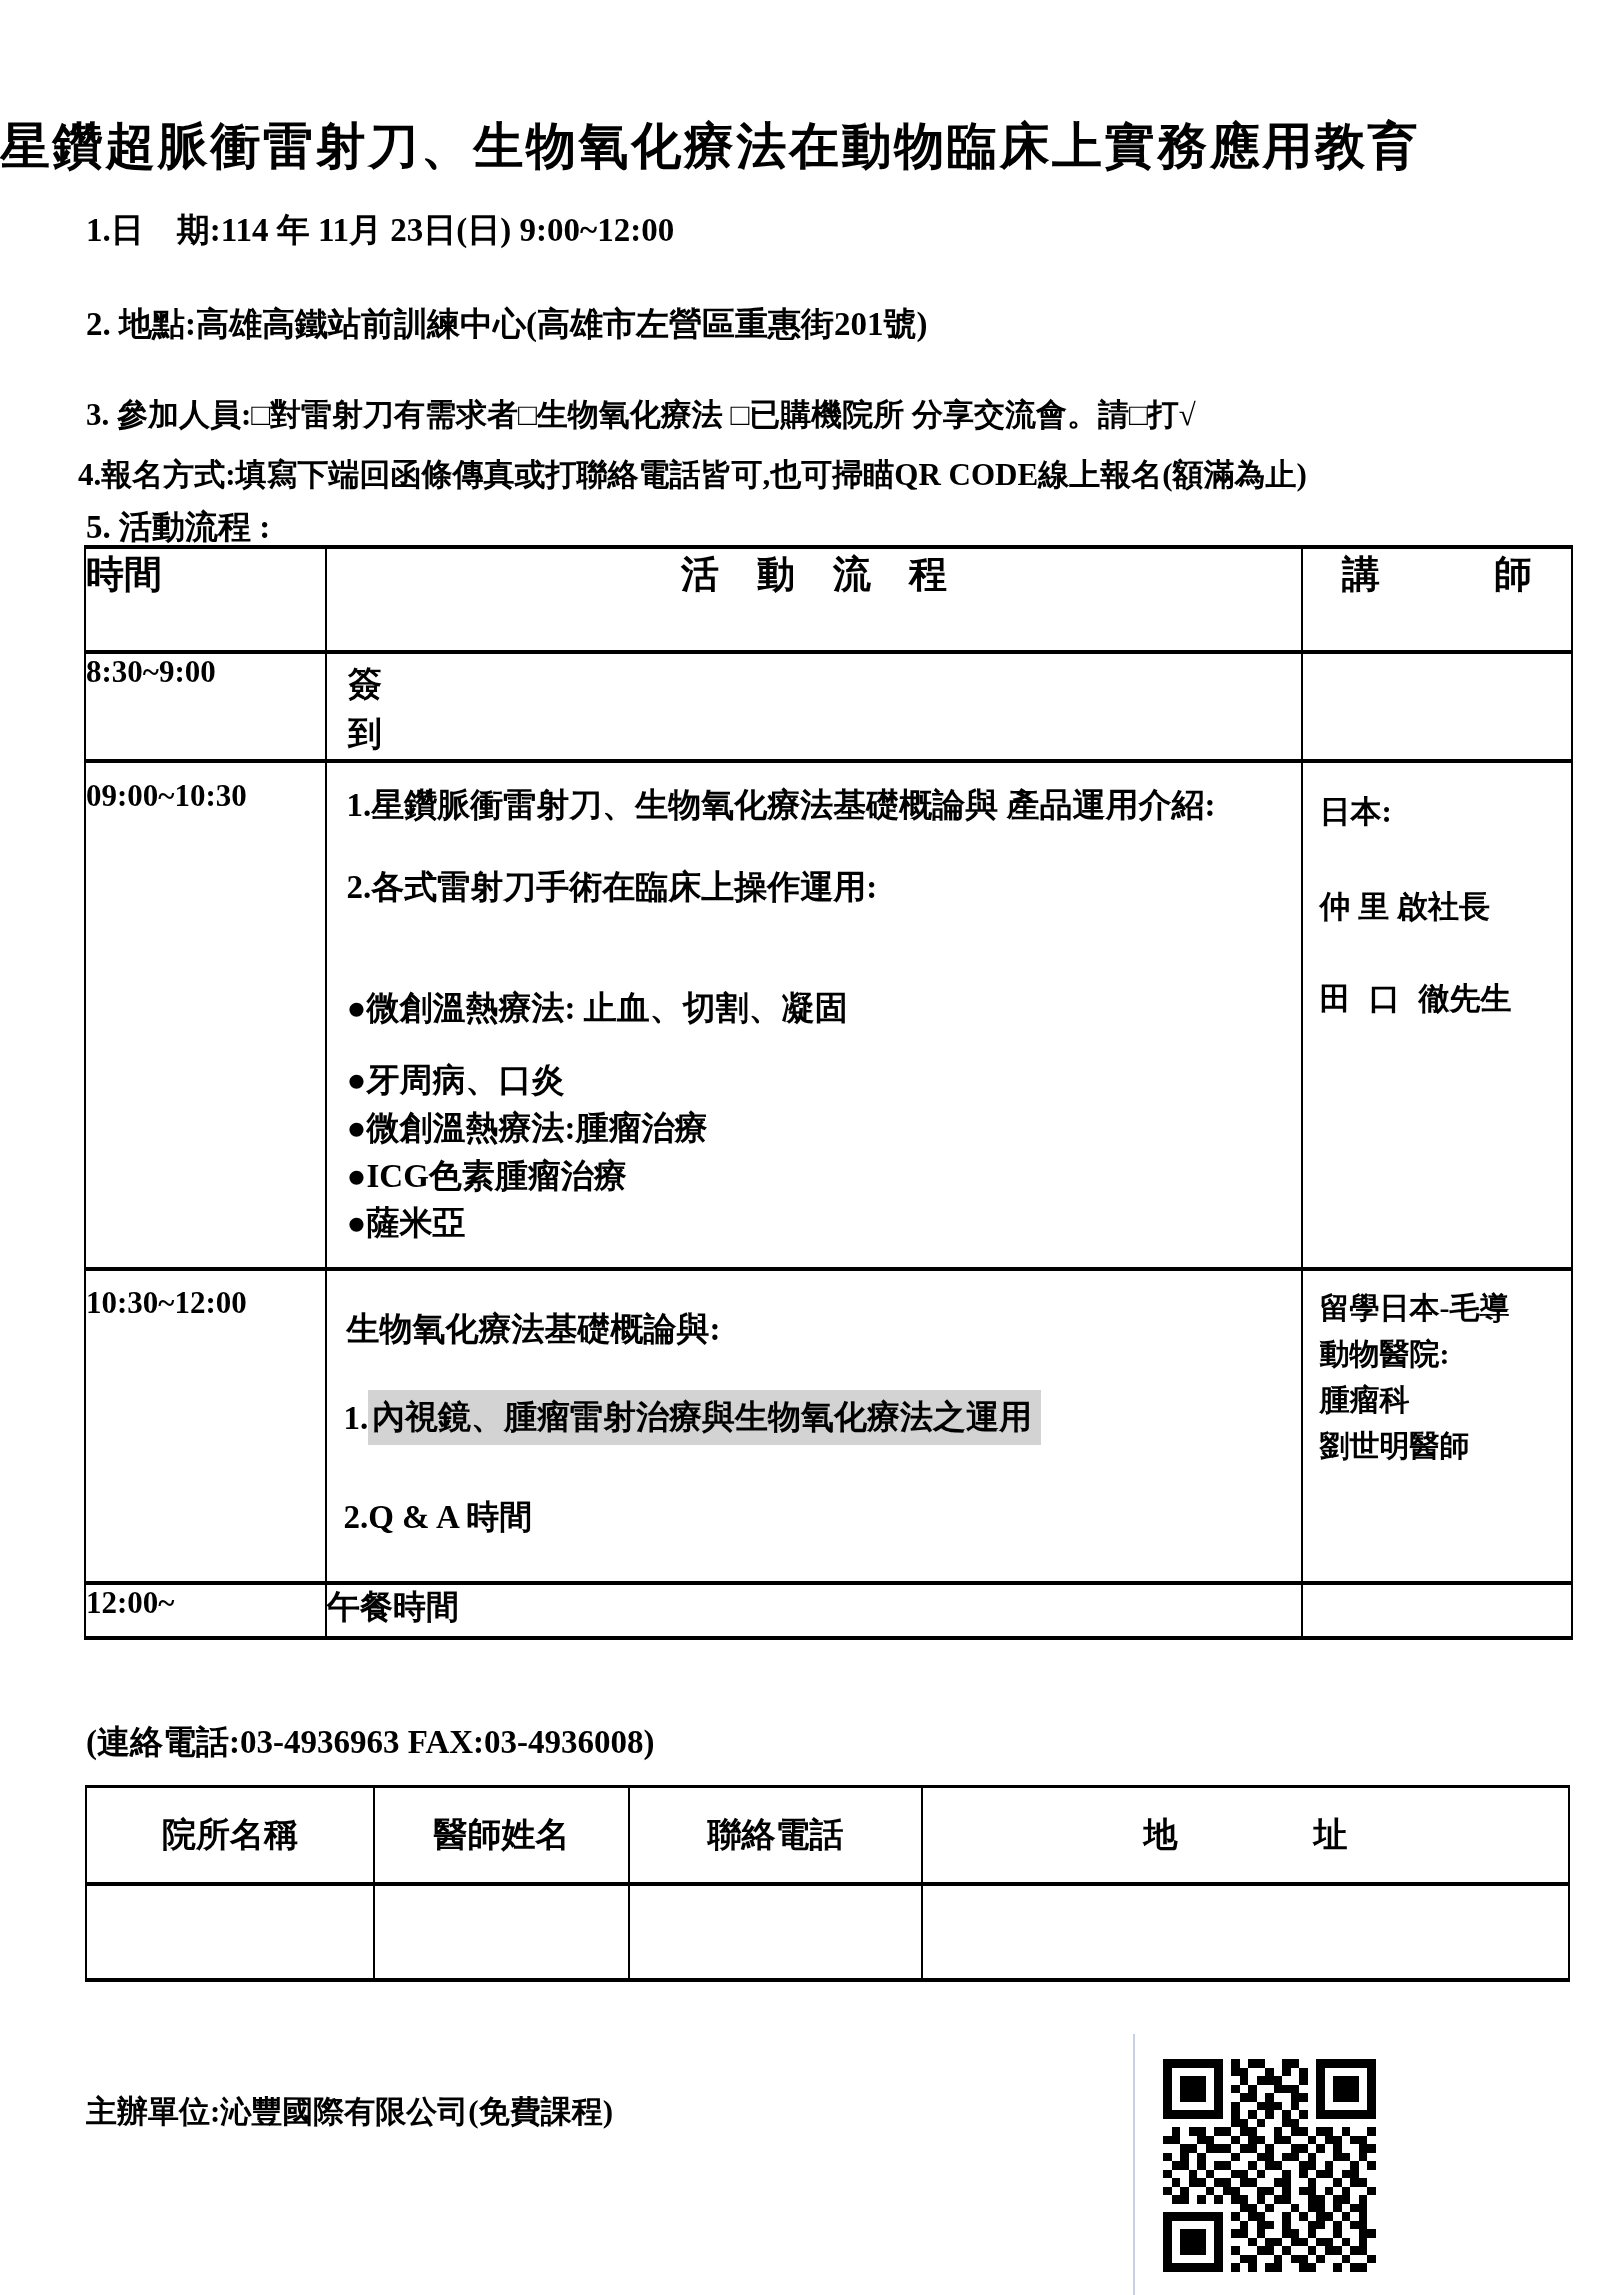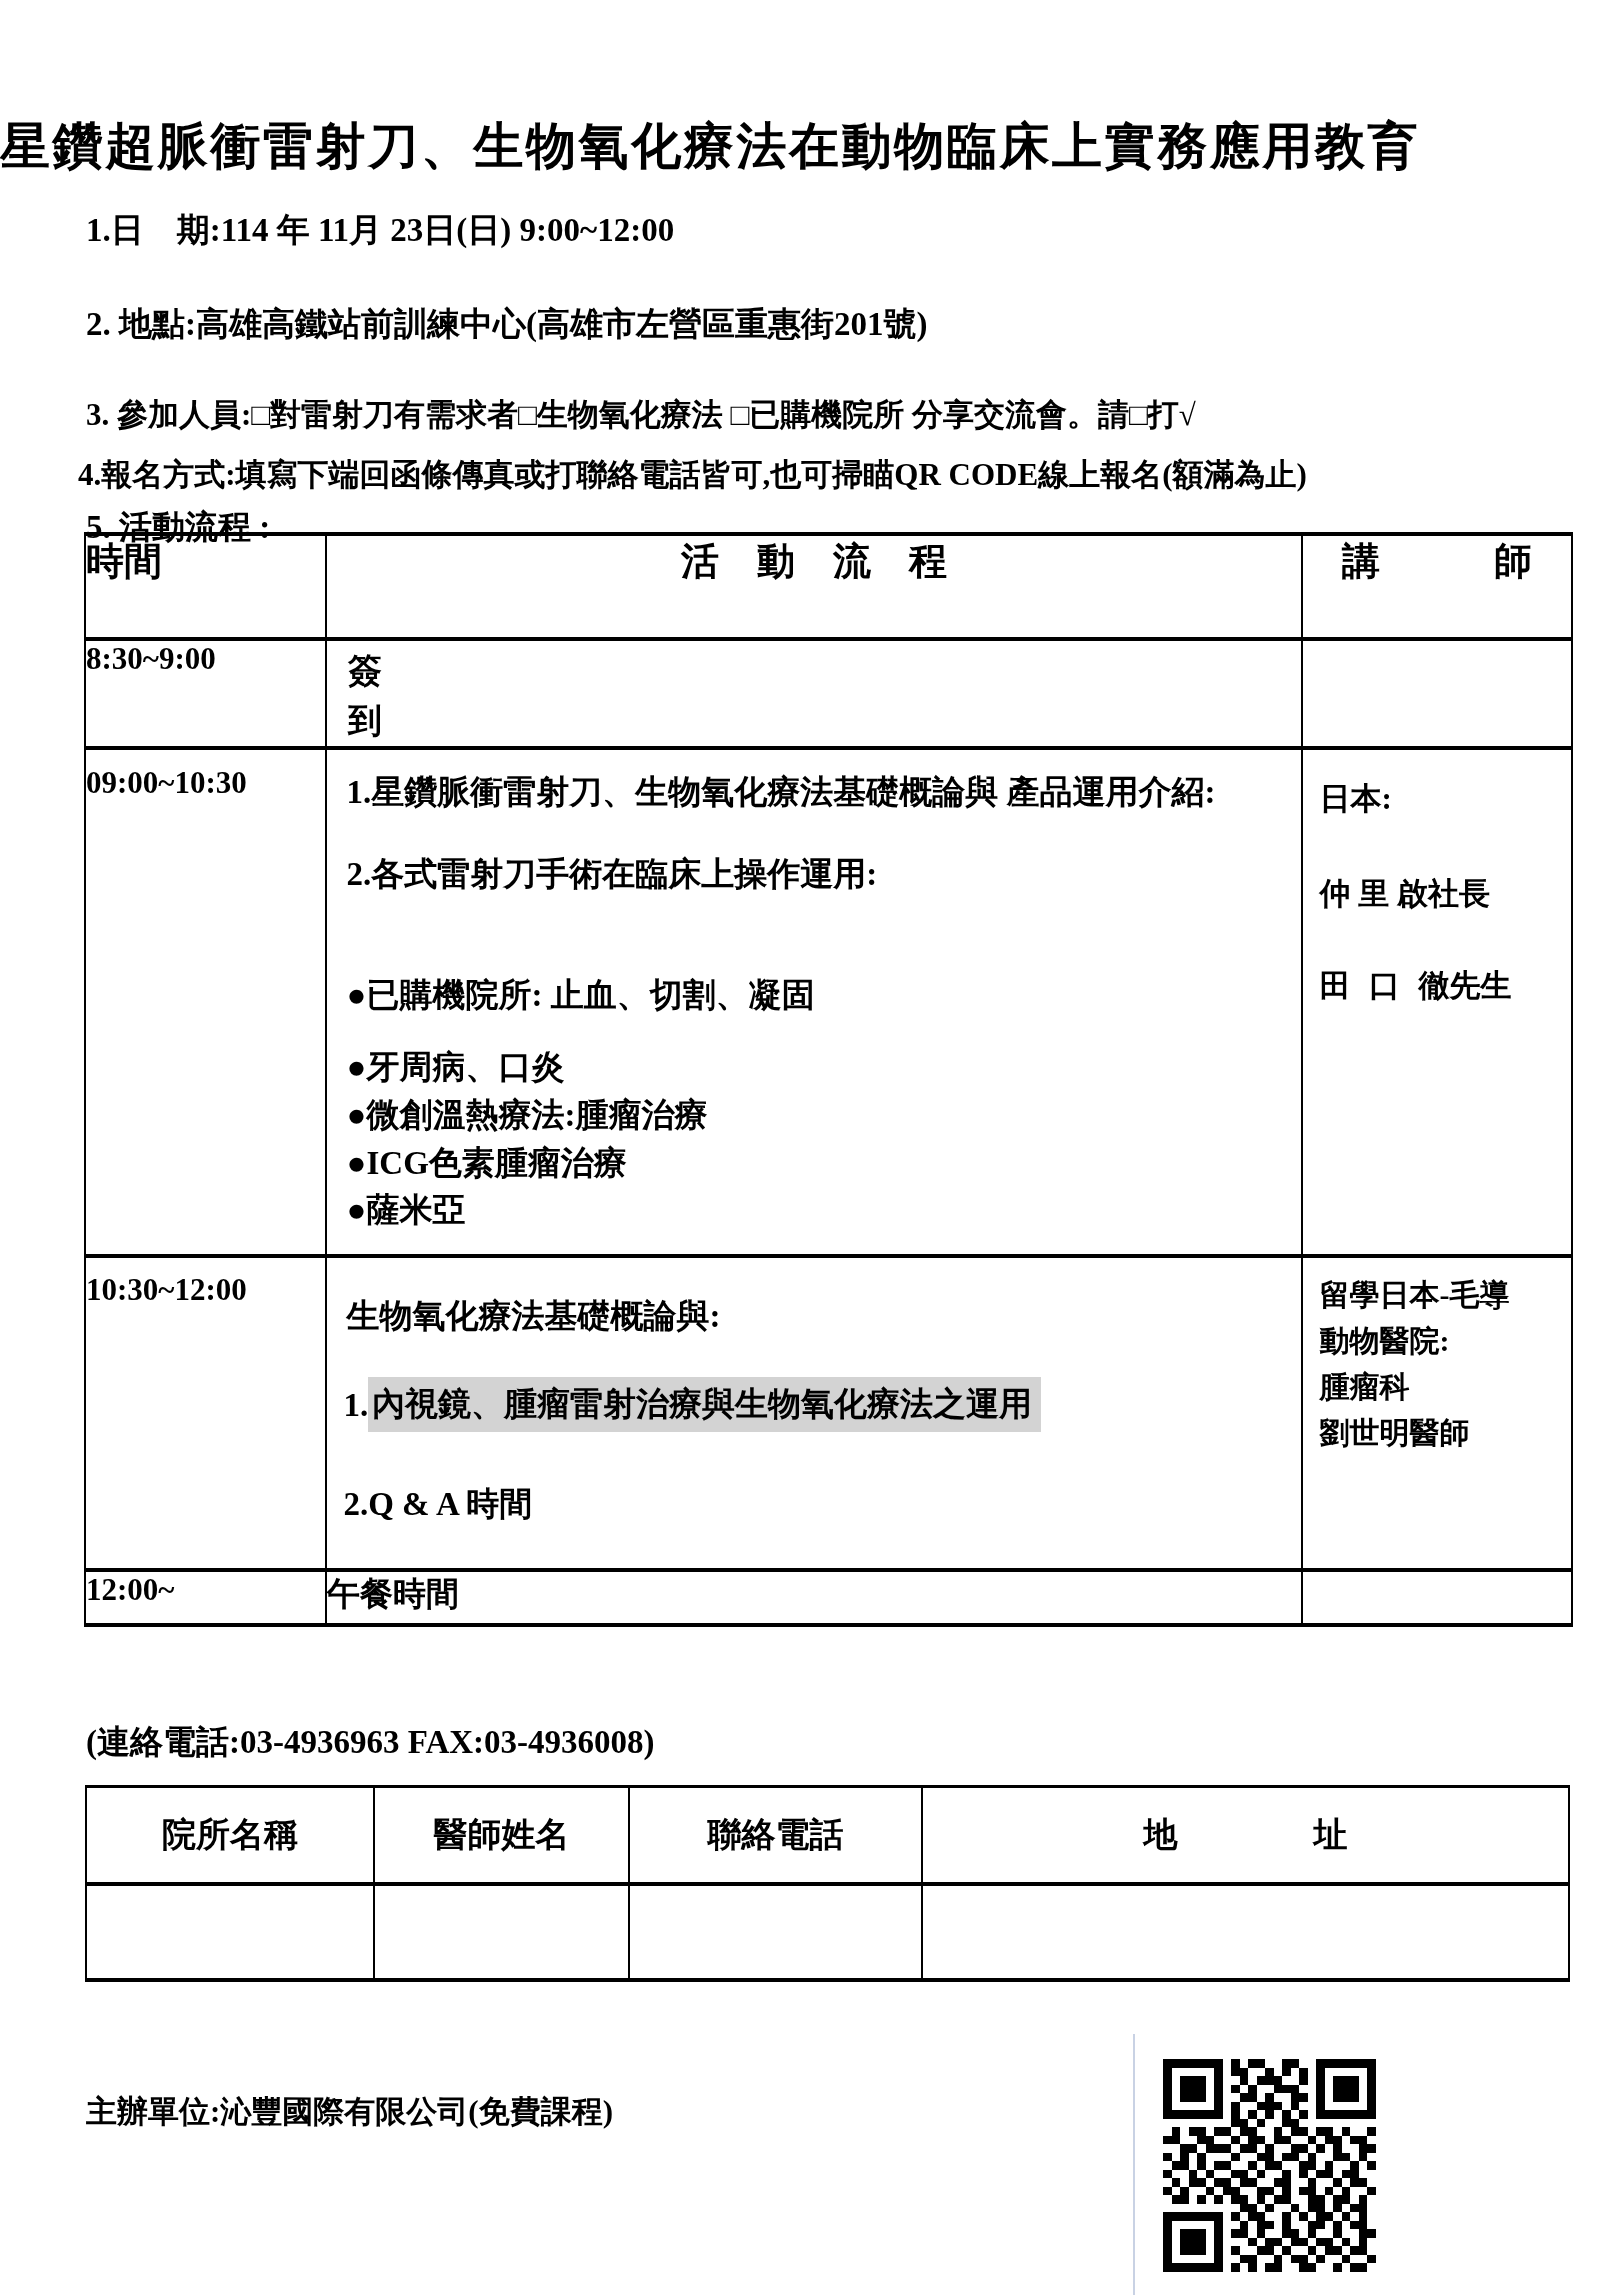--- a/index.html
+++ b/index.html
@@ -21,21 +21,21 @@
   }
   .info{white-space:nowrap;font-size:33px;}
   #info-0{top:208px;left:86px;}
   #info-1{top:302px;left:86px;}
   #info-2{top:394px;left:86px;font-size:31px;}
   #info-3{top:454px;left:78px;font-size:31px;}
   #info-4{top:505px;left:86px;}
 
   
   table.sched{
-    position:absolute;left:84px;top:532px;
+    position:absolute;left:84px;top:545px;
     width:1487px;
     border-collapse:collapse;table-layout:fixed;
     font-weight:bold;
     padding-left:24px;
   }
   table.sched td{
     border-left:2px solid #000;border-right:2px solid #000;
     border-top:4.6px solid #000;border-bottom:4.6px solid #000;
     vertical-align:top;
     padding:0;
@@ -126,21 +126,21 @@
           <div class="signin-line">到</div>
         </div>
       </td>
       <td></td>
     </tr>
     <tr>
       <td class="time vtop" style="height:489px">09:00~10:30</td>
       <td>
         <div class="c-line r1l1">1.星鑽脈衝雷射刀、生物氧化療法基礎概論與 產品運用介紹:</div>
         <div class="c-line r1l2">2.各式雷射刀手術在臨床上操作運用:</div>
-        <div class="c-line r1b1">●已購機院所: 止血、切割、凝固</div>
+        <div class="c-line r1b1">●微創溫熱療法: 止血、切割、凝固</div>
         <div class="c-line r1b2">●牙周病、口炎</div>
         <div class="c-line r1b3">●微創溫熱療法:腫瘤治療</div>
         <div class="c-line r1b3">●ICG色素腫瘤治療</div>
         <div class="c-line r1b3">●薩米亞</div>
       </td>
       <td>
         <div class="r1s-wrap">
           <div class="s-line">日本:</div>
           <div class="s-line r1s2">仲  里  啟社長</div>
           <div class="s-line r1s3">田  口  徹先生</div>

